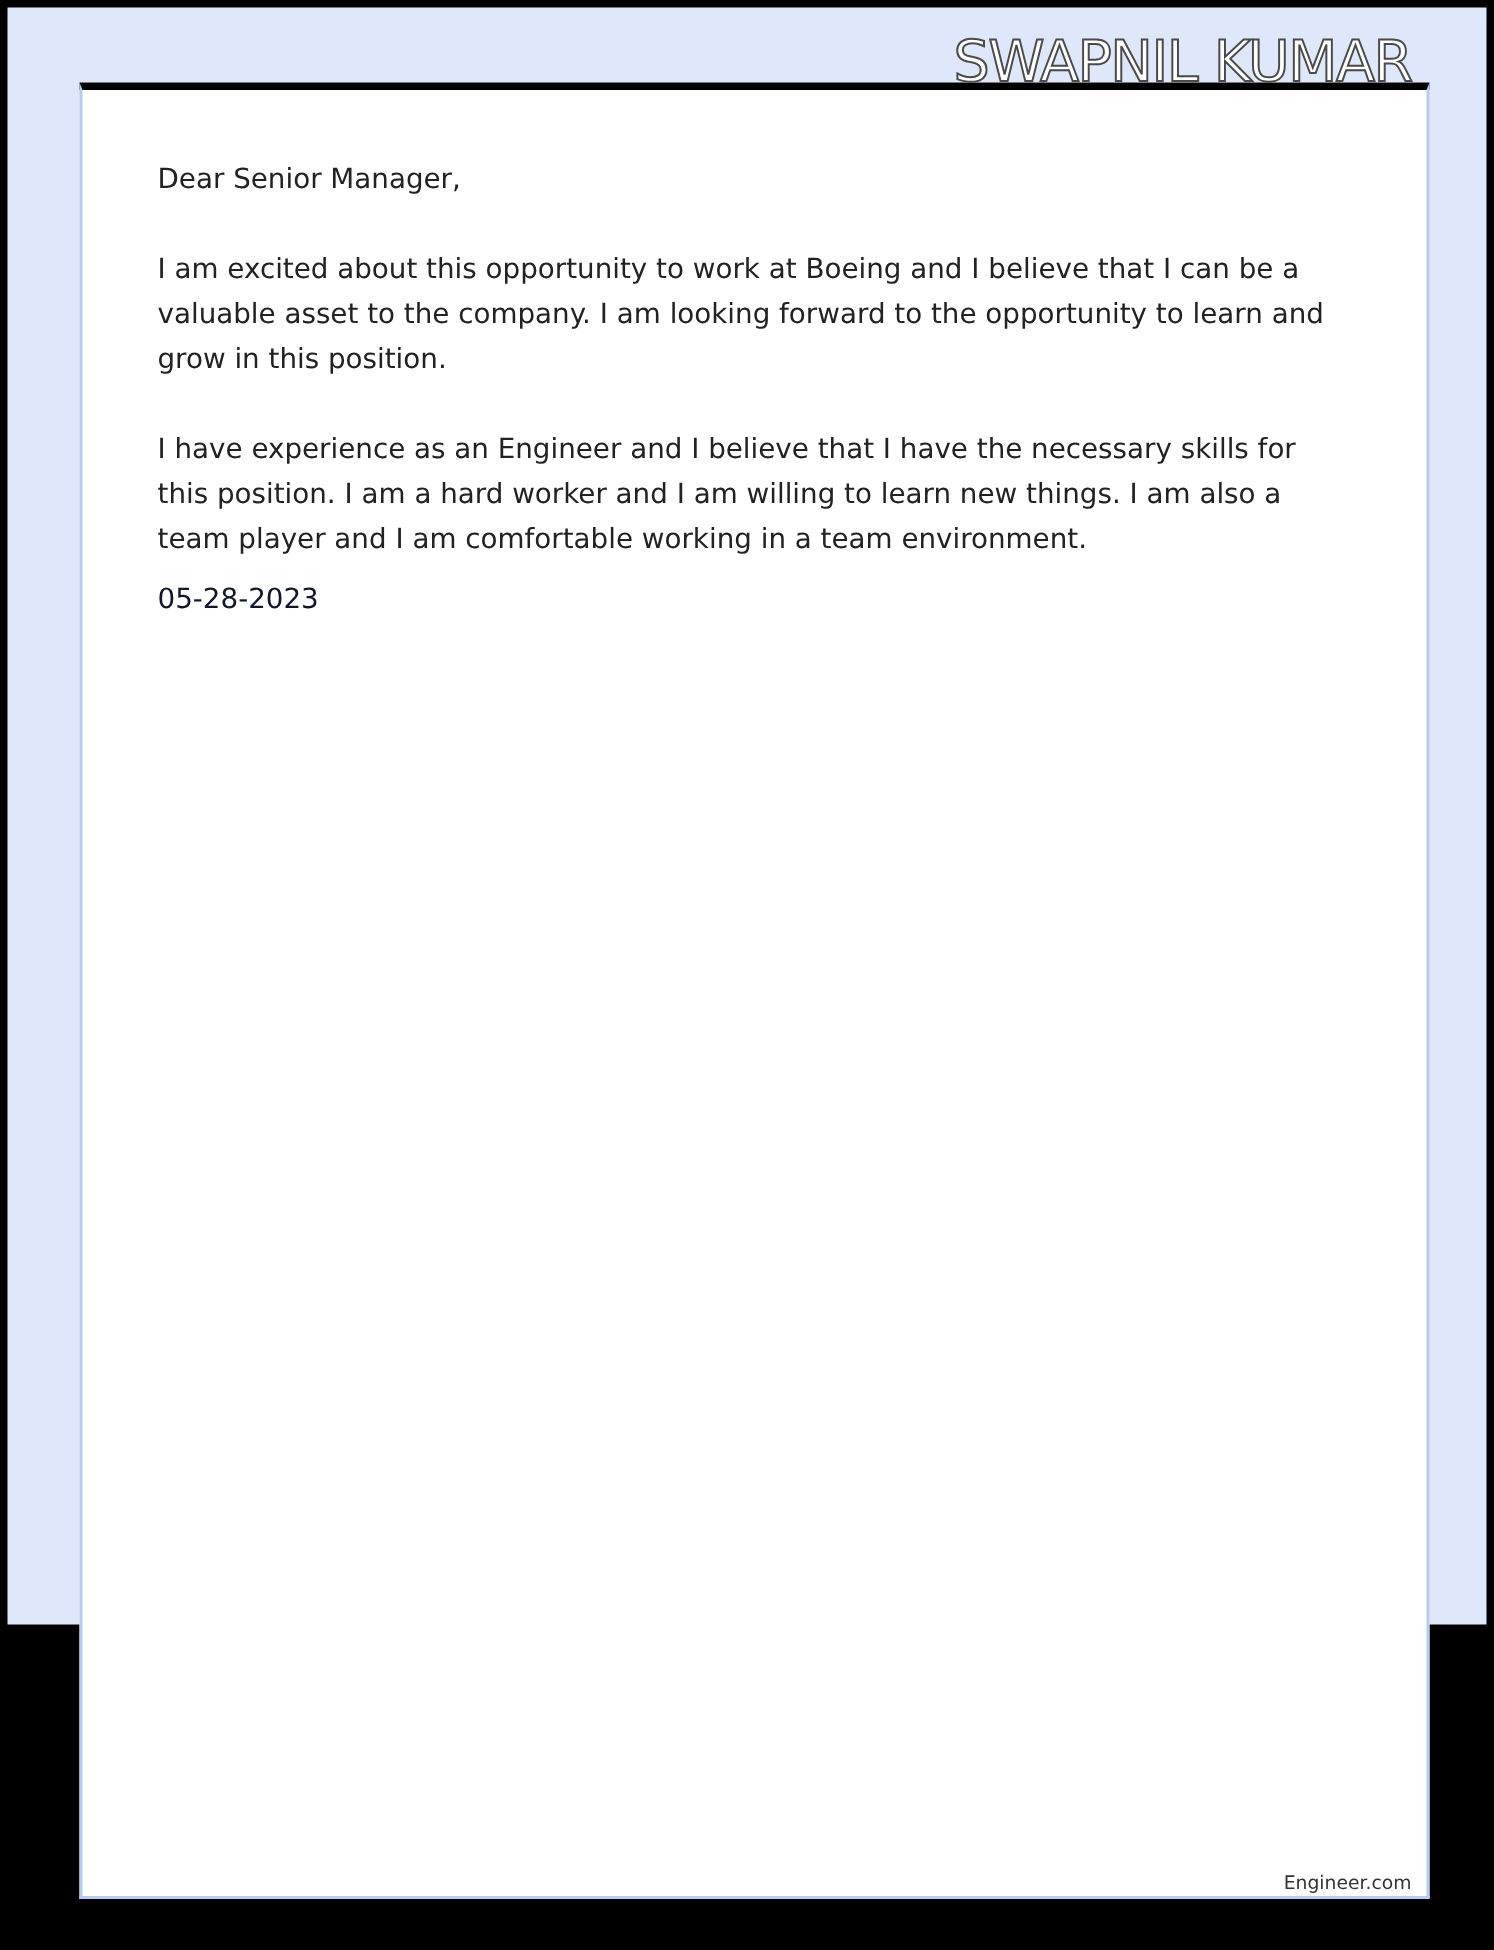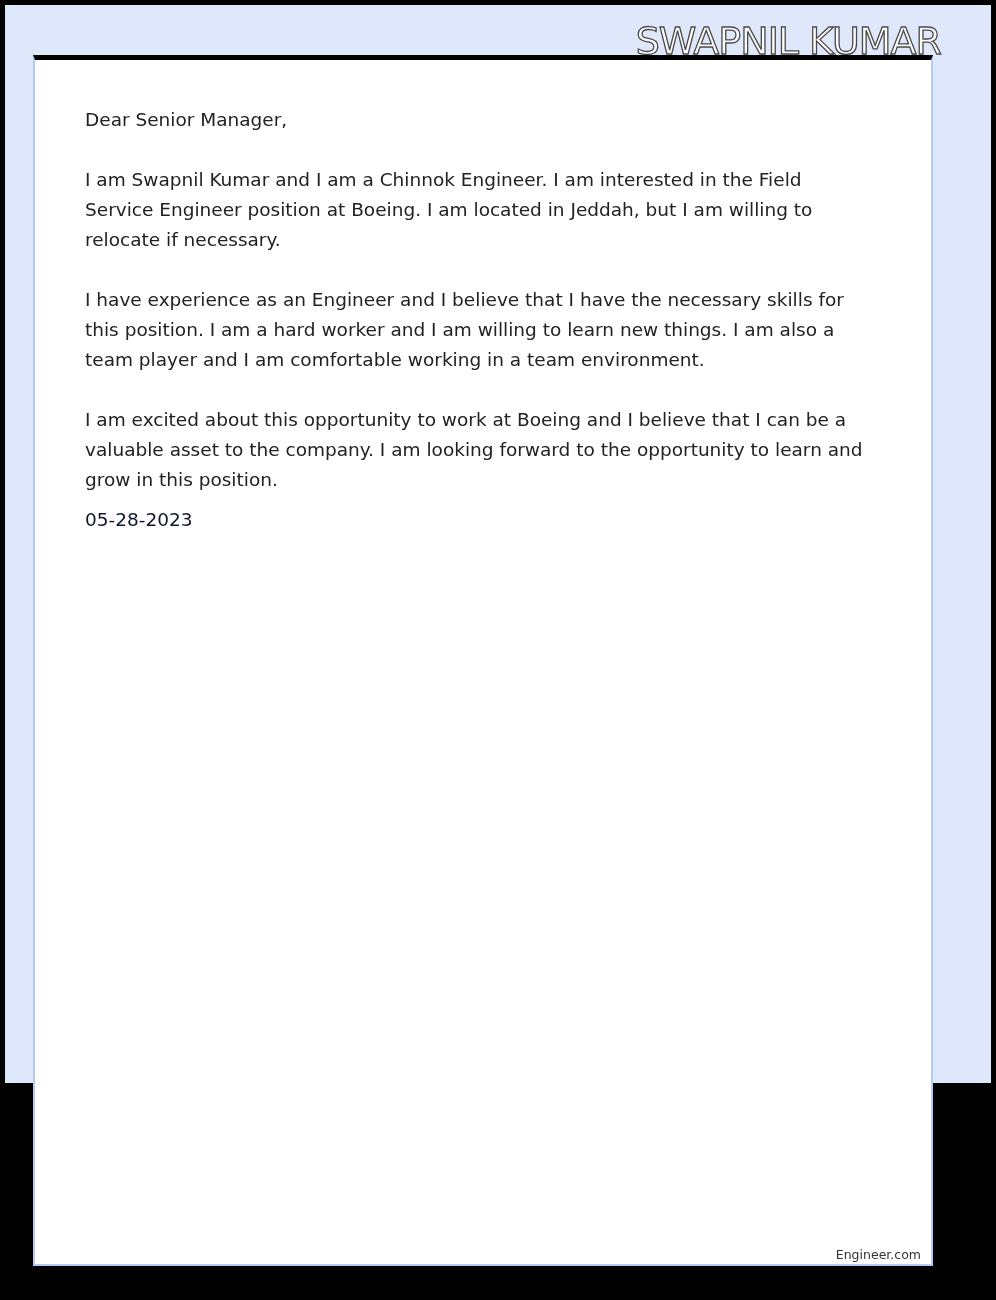--- a/index.html
+++ b/index.html
@@ -1,35 +1,34 @@
 <!DOCTYPE html>
 <html><head>
 <meta charset="utf-8">
 <style>
   html, body { margin:0; padding:0; }
   body { width:996px; height:1300px; overflow:hidden; background:#000; }
   .frame { position:absolute; left:5px; top:5px; width:986px; height:1078px; background:#dfe7fa; }
   .name { position:absolute; right:50px; top:14px; font-family:"DejaVu Sans", sans-serif; font-size:38px; color:#fff;
           -webkit-text-stroke:1.3px #4a4a4a; letter-spacing:-1px; line-height:44px; }
-  .page { position:absolute; left:28px; top:50px; width:896px; height:1204px; background:#fff;
+  .page { position:absolute; left:48px; top:50px; width:896px; height:1204px; background:#fff;
           border:2px solid #b6cbf2; border-top:5px solid #000; box-sizing:content-box; }
   .body { position:absolute; left:50px; top:45px; width:790px; font-family:"DejaVu Sans", sans-serif;
           font-size:18.5px; line-height:30px; color:#222; }
   .body p { margin:0 0 30px 0; }
   .date { color:#0f172a; margin-top:-20px; }
   .footer { position:absolute; right:10px; bottom:2px; font-family:"DejaVu Sans", sans-serif; font-size:12.5px; color:#333; }
 </style>
 </head>
 <body>
 
 <div class="frame">
   <div class="name">SWAPNIL KUMAR</div>
   <div class="page">
     <div class="body">
       <p>Dear Senior Manager,</p>
-      <p>I am Swapnil Kumar and I am a Chinnok Engineer. I am interested in the Field Service Engineer position at Boeing. I am located in Jeddah, but I am willing to relocate if necessary.</p>
+      <p>I am excited about this opportunity to work at Boeing and I believe that I can be a valuable asset to the company. I am looking forward to the opportunity to learn and grow in this position.</p>
       <p>I have experience as an Engineer and I believe that I have the necessary skills for this position. I am a hard worker and I am willing to learn new things. I am also a team player and I am comfortable working in a team environment.</p>
-      <p>I am excited about this opportunity to work at Boeing and I believe that I can be a valuable asset to the company. I am looking forward to the opportunity to learn and grow in this position.</p>
       <div class="date">05-28-2023</div>
     </div>
     <div class="footer">Engineer.com</div>
   </div>
 </div>
 
 </body></html>

